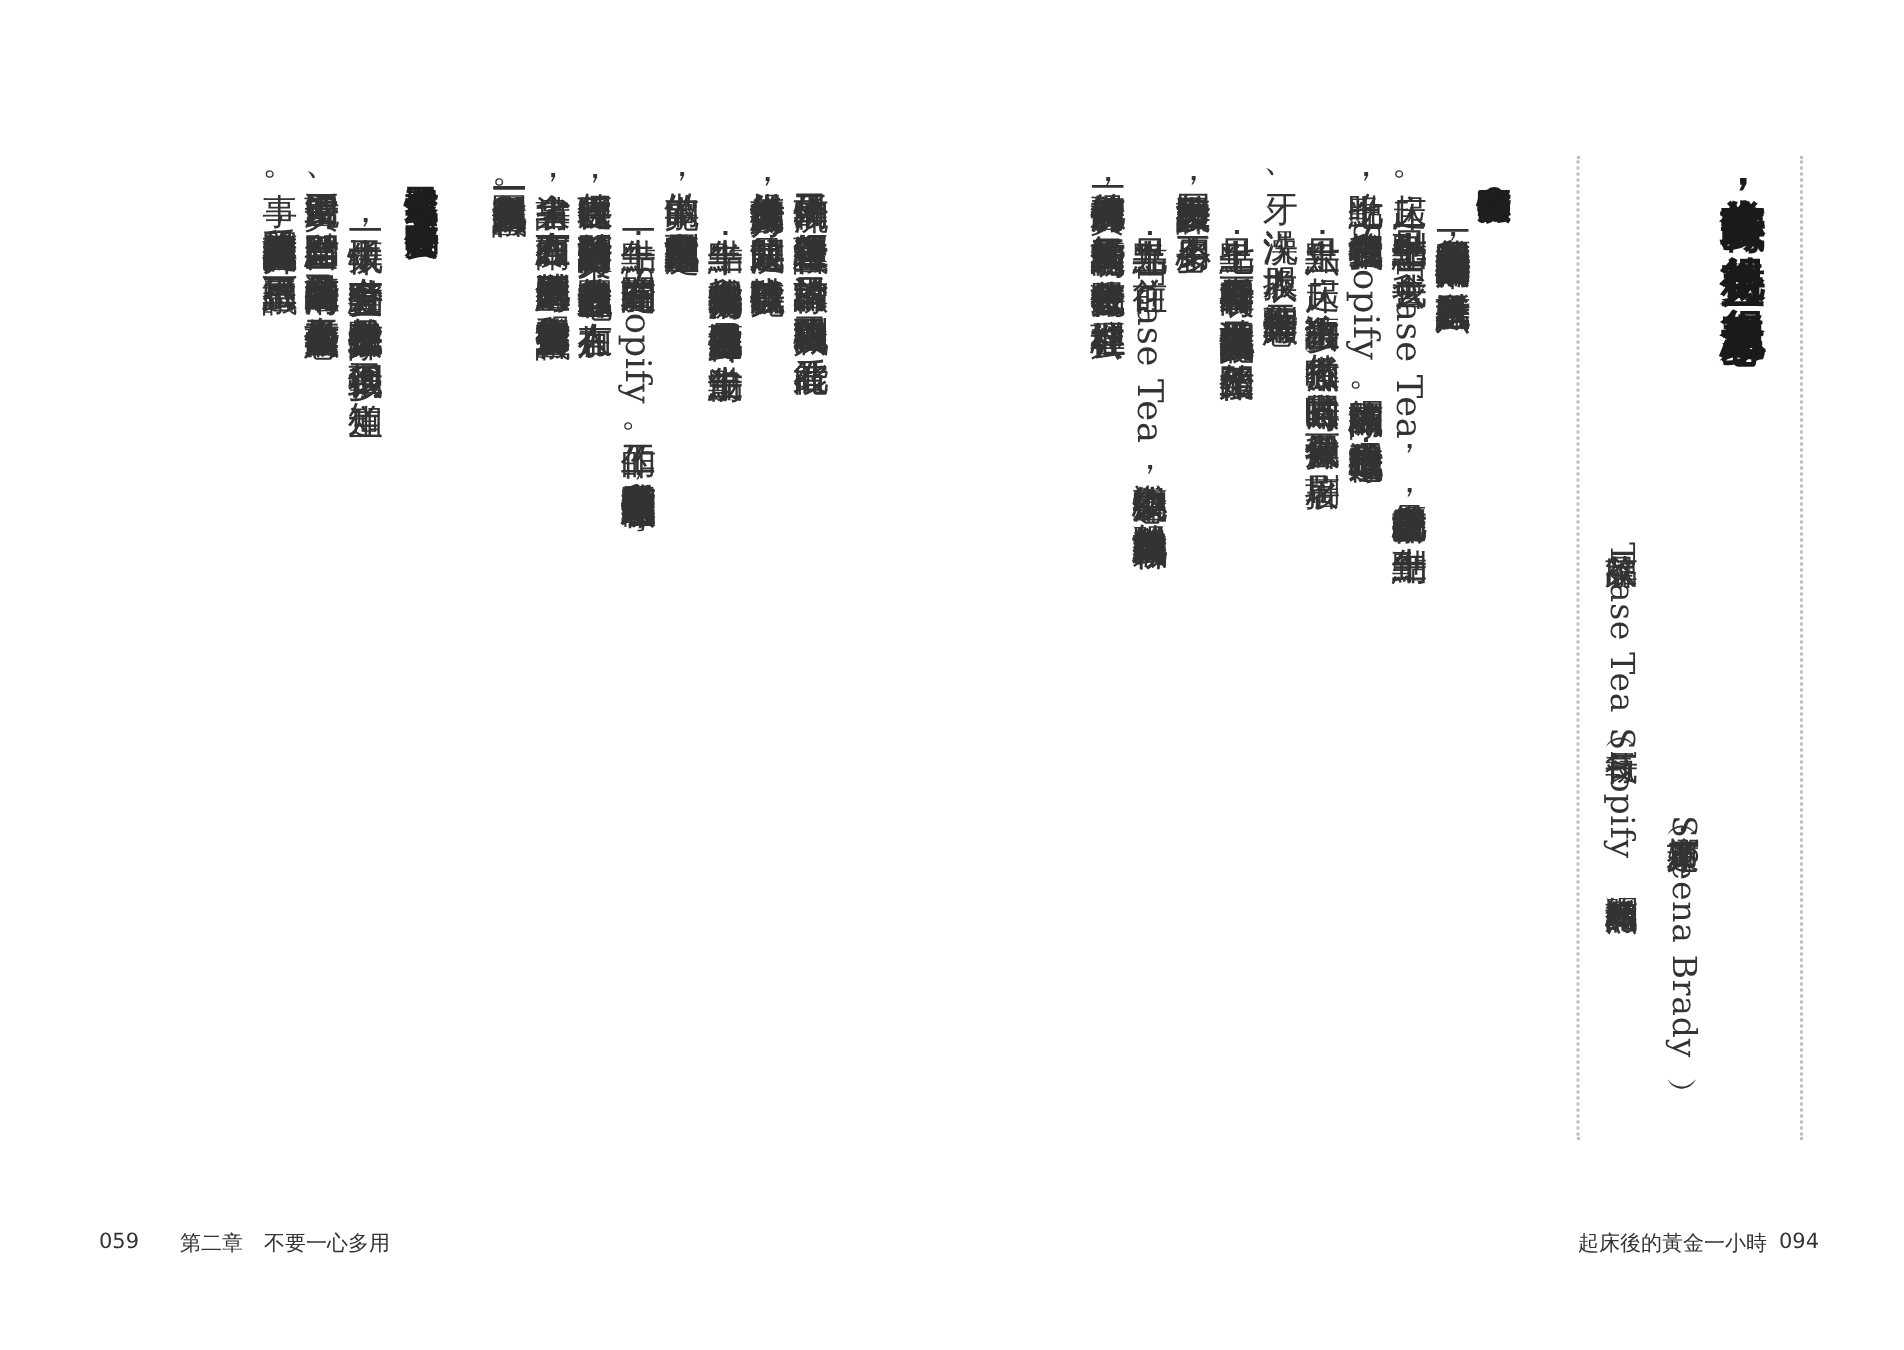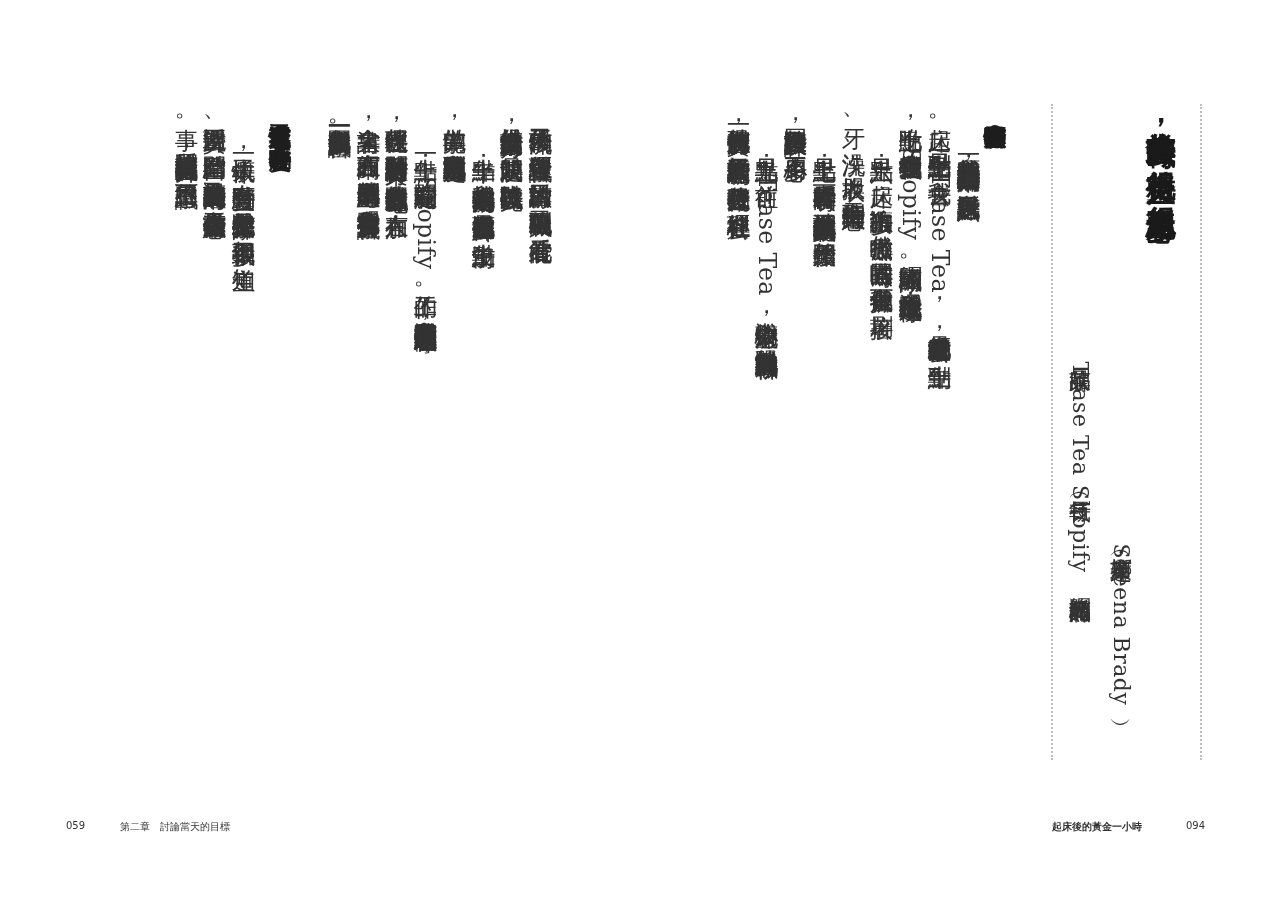--- a/index.html
+++ b/index.html
@@ -49,21 +49,21 @@
     position: absolute;
     top: 104px;
     height: 656px;
     width: 0;
     border-left: 2px dotted #bdbdbd;
   }
   .footer {
     position: absolute;
     top: 820px;
     font-family: "DejaVu Sans", "Liberation Sans", sans-serif;
-    font-size: 10px;
+    font-size: 14px;
     color: #333;
   }
 </style>
 </head>
 <body>
 
 <div>
   <div class="rule" style="left:1200px;"></div>
   <div class="col title" style="left:1146px;">當你身兼多職時，就得很努力、很努力避免一心多用</div>
   <div class="col byline" style="left:1110px; top:540px;">席娜・布萊迪（Sheena Brady）</div>
@@ -75,35 +75,35 @@
   <div class="col body-col indent" style="left:956px;">我必須花一個小時左右的時間才能讓身心靈都做好投入工作的準備，所以我試著每天早上六點</div>
   <div class="col body-col" style="left:927px;">起床。早上七點到上午十一點，我會去 Tease Tea，也就是我經營的茶品公司工作，上午十一點到</div>
   <div class="col body-col" style="left:898px;">晚上七點，我會坐鎮指揮我們在 Shopify 網路商城的團隊。通常我上午的行程大概是這樣：</div>
   <div class="col body-col indent" style="left:869px;">早上六點：起床、讓狗狗出去散步，然後煮咖啡。煮咖啡的同時，我會做一下伸展操，接著刷</div>
   <div class="col body-col" style="left:841px;">牙、洗澡、換衣服，進行十到二十分鐘的冥想。</div>
   <div class="col body-col indent" style="left:812px;">早上七點：看一下行事曆和行程時間表，確認當天要做的事與該完成的任務，然後開始工作，</div>
   <div class="col body-col" style="left:783px;">同時努力讓自己按表操課，不要一心多用。</div>
   <div class="col body-col indent" style="left:754px;">早上九點半：前往 Tease Tea 辦公室與物流中心，然後跟我妹妹（她在我的公司兼職）聊聊，</div>
   <div class="col body-col" style="left:726px;">確保她擁有一切所需的資源，好讓當天的工作能順利進行。接著我會跟數位行銷／社群經理與在公</div>
 
-  <div class="footer" style="left:1052px;font-weight:bold;">起床後的黃金一小時</div>
+  <div class="footer" style="left:1052px;">起床後的黃金一小時</div>
   <div class="footer" style="left:1186px;">094</div>
 </div>
 
 <div>
   <div class="col body-col" style="left:528px;">司外工作的物流／營運經理進行線上會議，討論當天的目標、公司遇到的阻礙與挑戰，看看彼此能</div>
   <div class="col body-col" style="left:499px;">提供什麼樣的支援來協助對方，或是解決問題、排除障礙以完成任務。</div>
   <div class="col body-col indent" style="left:471px;">上午十點半：我會把未完成的事寫進待辦清單，大多是還沒回覆的電子郵件。上午十一點前沒</div>
   <div class="col body-col" style="left:442px;">做完的事，我會留到當天晚上或隔天早上再處理。</div>
   <div class="col body-col indent" style="left:413px;">上午十一點：開始處理有關 Shopify 的工作。我會看看有沒有需要優先關注的急事或媒體報導，</div>
   <div class="col body-col" style="left:384px;">然後處理收件匣，針對問題討論出具體可行的方案。我的八人團隊成員分散在世界各地，有人在加</div>
   <div class="col body-col" style="left:356px;">拿大卑詩省，有人在紐西蘭，所以他們會在不同的時間上線。我會按行程參加當天所有重要會議，</div>
   <div class="col body-col" style="left:327px;">包含與團隊成員一對一的個人會議。</div>
 
   <div class="col heading" style="left:269px;">養成這套習慣多久了？有什麼改變嗎？</div>
 
   <div class="col body-col indent" style="left:231px;">大概快一年了，有時會有點變動。雖然我早上會先在家工作一陣子，但我學到了很多，知道生</div>
   <div class="col body-col" style="left:202px;">活要回歸現實、留點空間給自己，讓自己早上能有足夠的時間清醒、在投入工作前做些自己想做的</div>
   <div class="col body-col" style="left:174px;">事。這種晨間模式讓我的生產力大幅提升，真的很不可思議。</div>
 
   <div class="footer" style="left:66px;">059</div>
-  <div class="footer" style="left:120px; white-space:pre;">第二章　討論當天的目標</div>
+  <div class="footer" style="left:120px; white-space:pre;">第二章　不要一心多用</div>
 </div>
 
 </body></html>

